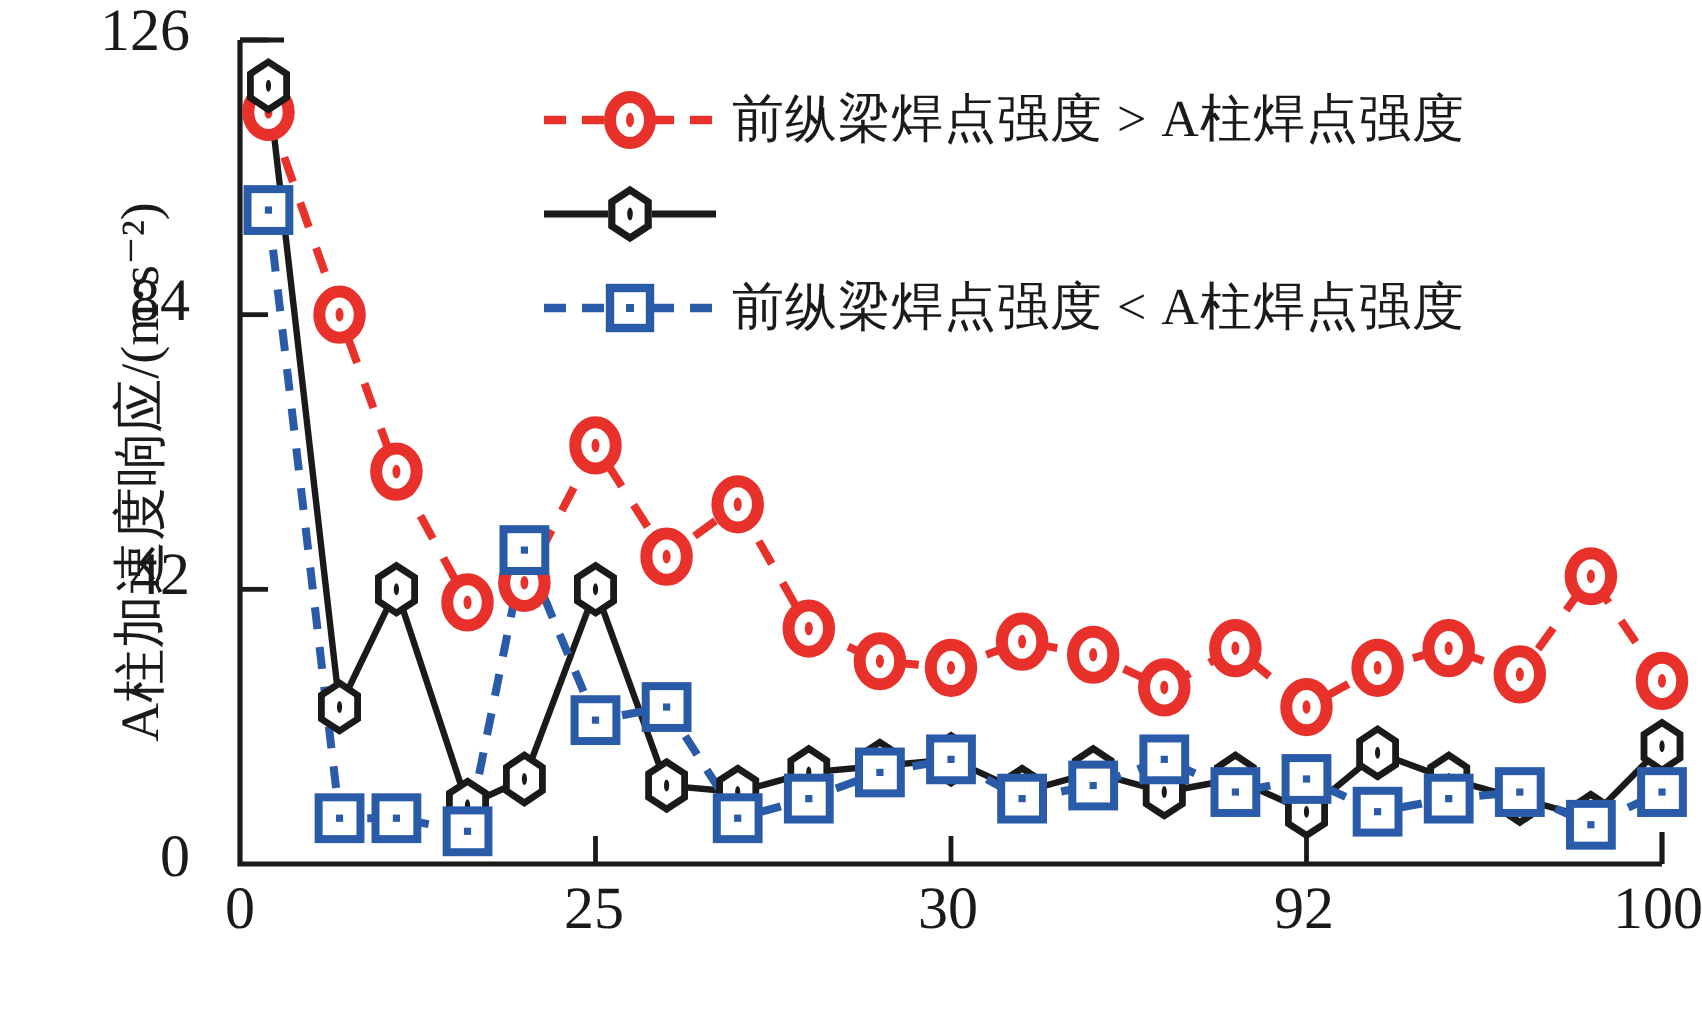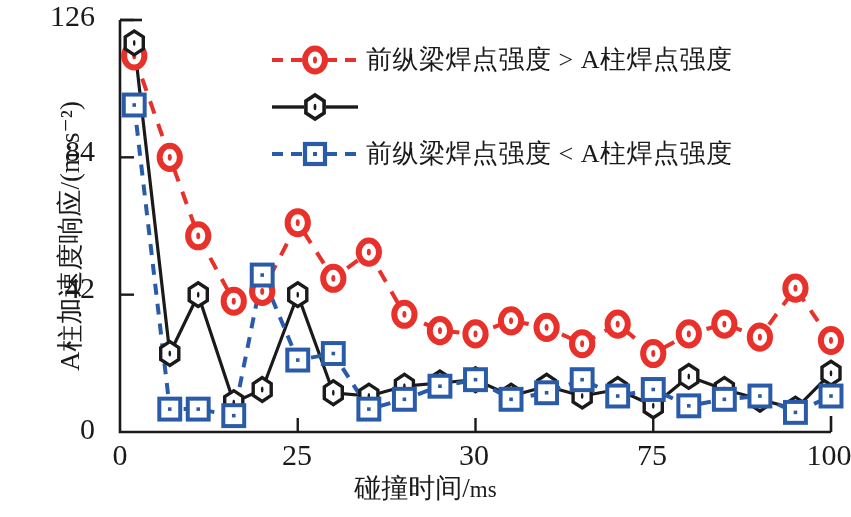--- a/index.html
+++ b/index.html
@@ -202,33 +202,30 @@
       <rect x="749.4499999999999" y="385.58174603174604" width="20.9" height="20.9" fill="#fff" stroke="#2a5ba8" stroke-width="4"></rect>
       <rect x="758.1" y="394.231746031746" width="3.6" height="3.6" fill="#2a5ba8"></rect>
       <rect x="784.9999999999999" y="401.9309523809524" width="20.9" height="20.9" fill="#fff" stroke="#2a5ba8" stroke-width="4"></rect>
       <rect x="793.65" y="410.5809523809524" width="3.6" height="3.6" fill="#2a5ba8"></rect>
       <rect x="820.55" y="385.58174603174604" width="20.9" height="20.9" fill="#fff" stroke="#2a5ba8" stroke-width="4"></rect>
       <rect x="829.2" y="394.231746031746" width="3.6" height="3.6" fill="#2a5ba8"></rect>
     </svg>
 
   <div class="ylabel">A柱加速度响应/(m·s⁻²)</div>
 
-  <div class="xlabel">
-    <span>碰撞时间/</span><span class="unit">ms</span>
-  </div>
 
   <div class="ytick" style="left:-5px;top:-1px">126</div>
   <div class="ytick" style="left:-5px;top:134px">84</div>
   <div class="ytick" style="left:-5px;top:271px">42</div>
   <div class="ytick" style="left:-5px;top:412px">0</div>
 
   <div class="xtick" style="left:60px">0</div>
   <div class="xtick" style="left:237px">25</div>
   <div class="xtick" style="left:414px">30</div>
-  <div class="xtick" style="left:592px">75</div>
+  <div class="xtick" style="left:592px">92</div>
   <div class="xtick" style="left:769px">100</div>
 
   <div class="legend">
     <div class="legrow">
       <svg class="legsym" viewBox="0 0 90 40">
           <line x1="2" y1="20" x2="34" y2="20" stroke="#e8312a" stroke-width="4.2" stroke-dasharray="11,8"></line>
           <line x1="56" y1="20" x2="88" y2="20" stroke="#e8312a" stroke-width="4.2" stroke-dasharray="11,8"></line>
           <ellipse cx="45" cy="20" rx="10" ry="11.5" fill="#fff" stroke="#e8312a" stroke-width="6"></ellipse>
           <ellipse cx="45" cy="20" rx="2" ry="3.6" fill="#e8312a"></ellipse>
         </svg>

